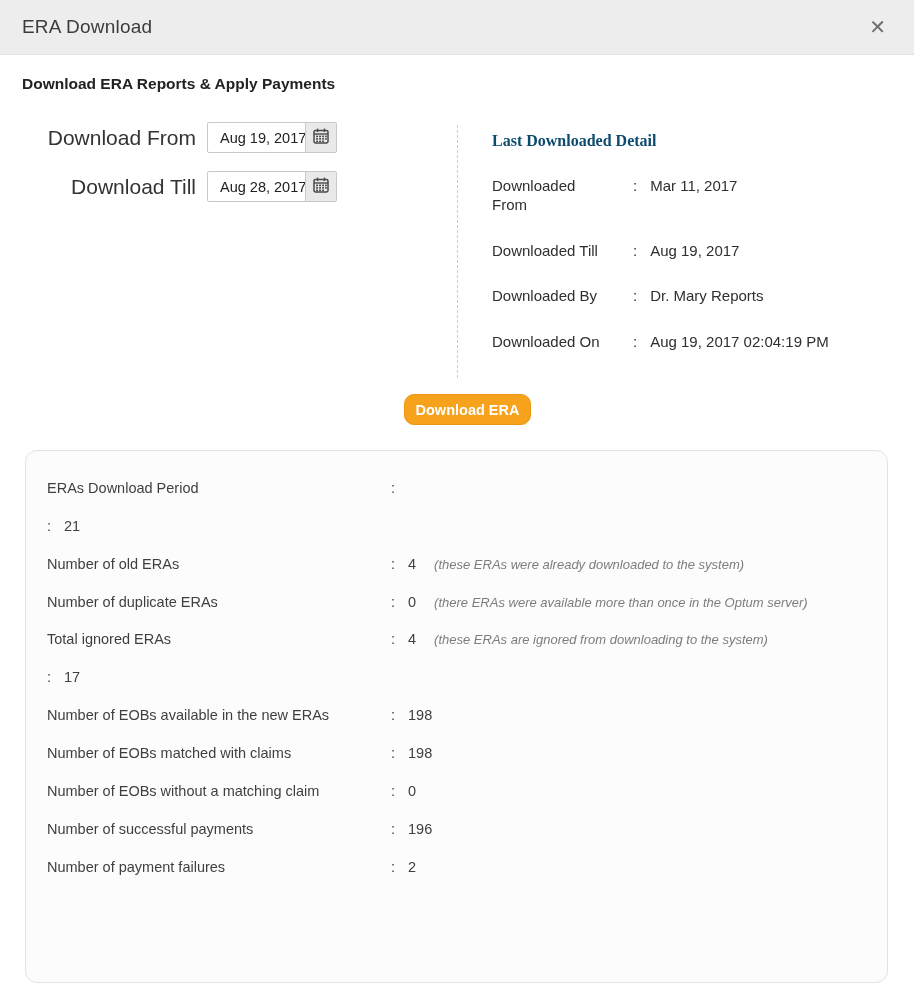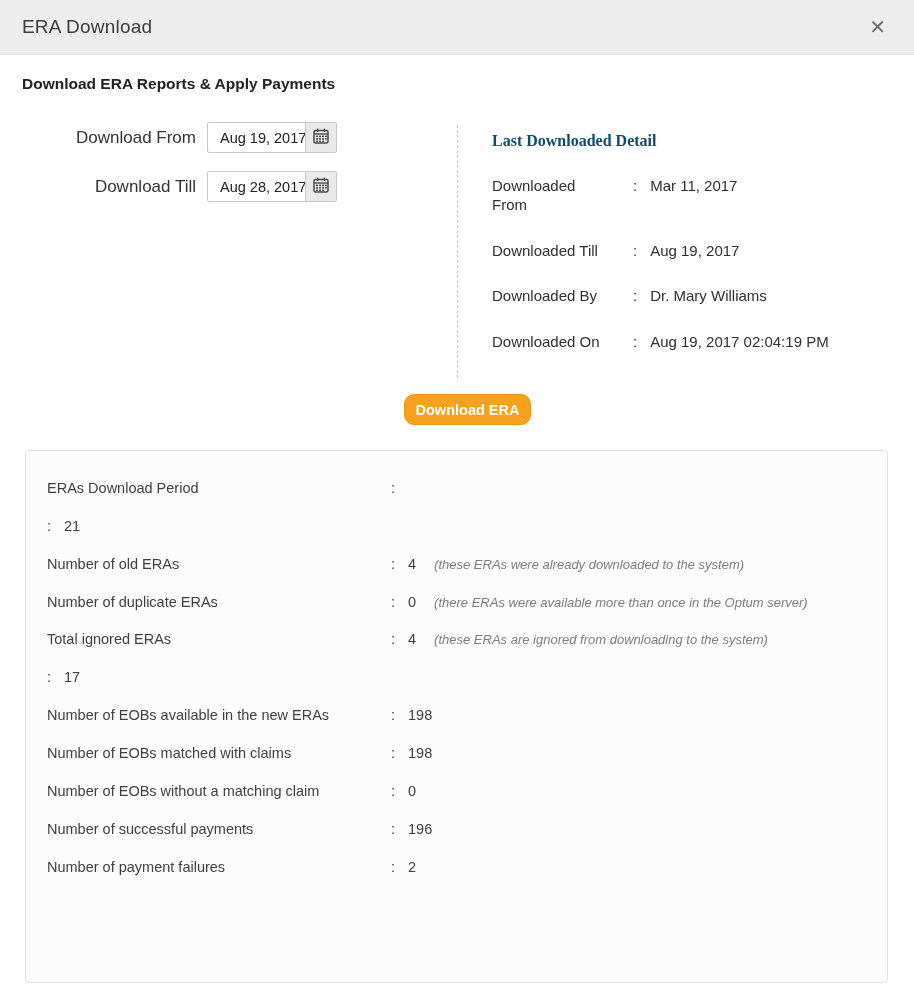--- a/index.html
+++ b/index.html
@@ -57,21 +57,21 @@
     width: 457px;
   }
   .form-row {
     display: flex;
     align-items: center;
     margin-bottom: 18px;
   }
   .form-label {
     width: 207px;
     text-align: right;
-    font-size: 17px;
+    font-size: 21px;
     color: #333333;
     padding-right: 11px;
   }
   .input-group {
     display: flex;
     border: 1px solid #c9c9c9;
     border-radius: 2px;
     background: #ffffff;
     height: 31px;
   }
@@ -150,21 +150,21 @@
 
   
   .summary {
     position: absolute;
     left: 25px;
     top: 450px;
     width: 863px;
     height: 533px;
     background: #fcfcfc;
     border: 1px solid #e3e3e3;
-    border-radius: 4px;
+    border-radius: 12px;
     padding: 28px 20px 0 21px;
   }
   .sgroup + .sgroup { margin-top: 19px; }
   .srow {
     display: flex;
     align-items: baseline;
     margin-bottom: 19px;
     font-size: 14.5px;
     line-height: 1.3;
     color: #3f3f3f;
@@ -263,21 +263,21 @@
       <div class="ldd-value">Mar 11, 2017</div>
     </div>
     <div class="ldd-row">
       <div class="ldd-label">Downloaded Till</div>
       <div class="ldd-colon">:</div>
       <div class="ldd-value">Aug 19, 2017</div>
     </div>
     <div class="ldd-row">
       <div class="ldd-label">Downloaded By</div>
       <div class="ldd-colon">:</div>
-      <div class="ldd-value">Dr. Mary Williams</div>
+      <div class="ldd-value">Dr. Mary Reports</div>
     </div>
     <div class="ldd-row">
       <div class="ldd-label">Downloaded On</div>
       <div class="ldd-colon">:</div>
       <div class="ldd-value">Aug 19, 2017 02:04:19 PM</div>
     </div>
   </div>
 
   <button class="download-btn">Download ERA</button>
 

